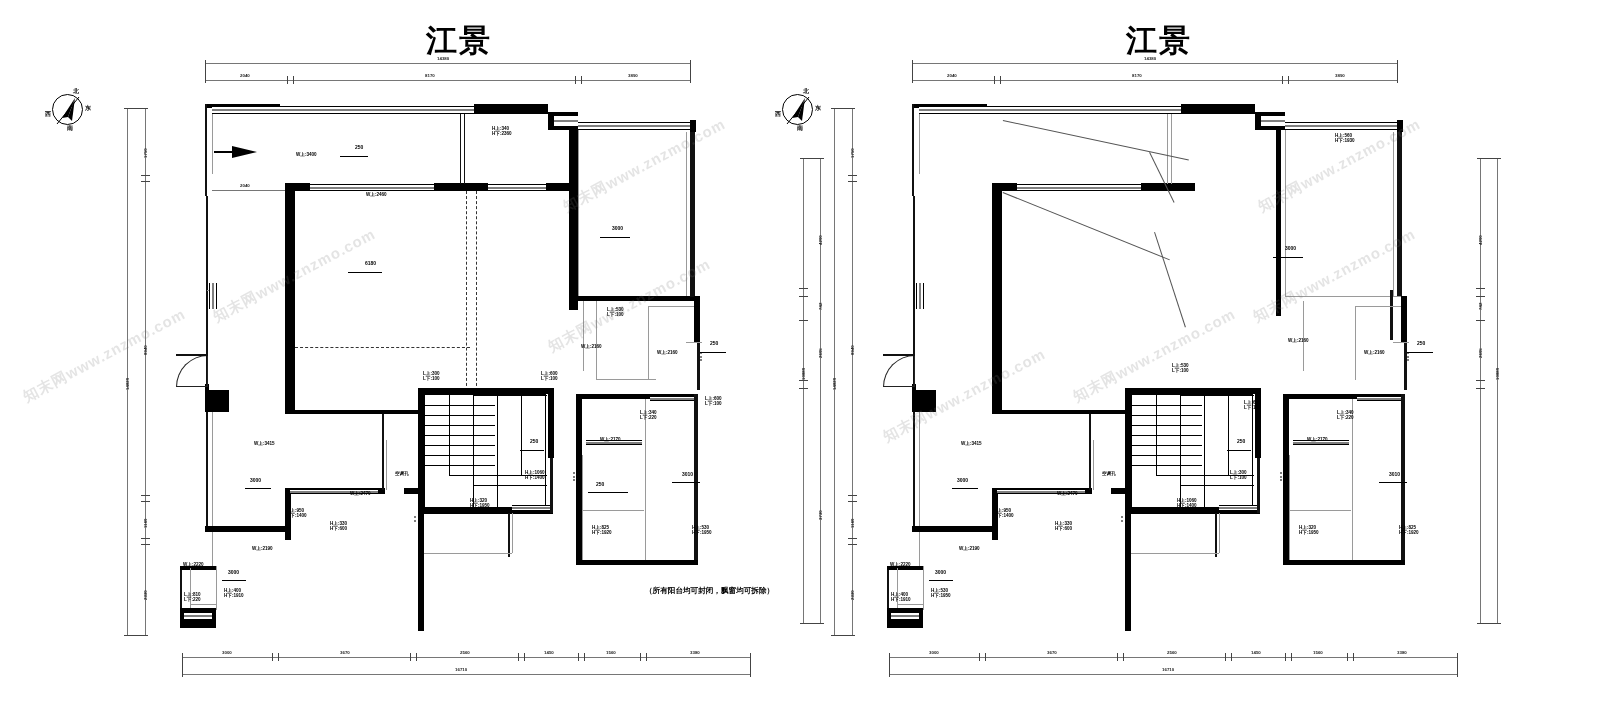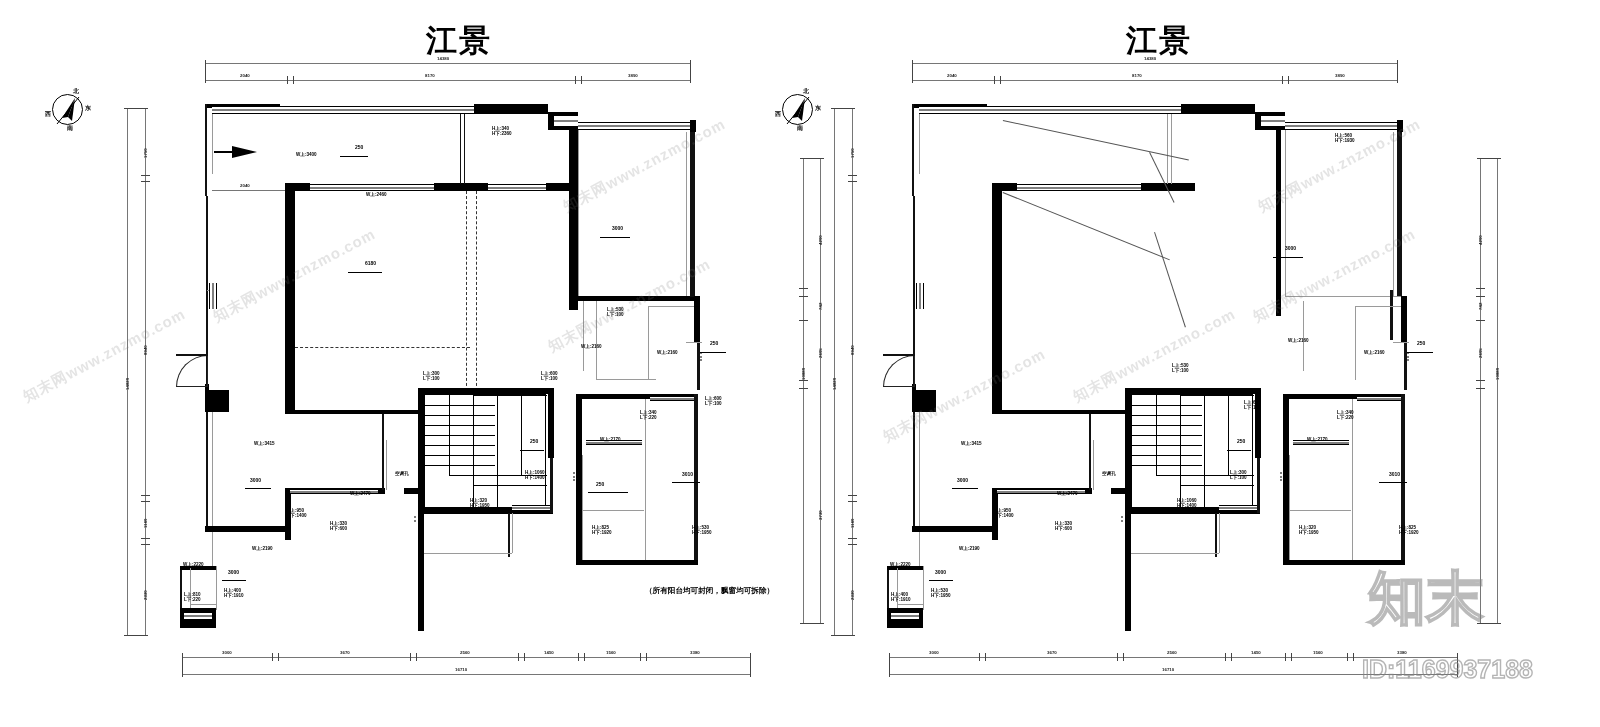--- a/index.html
+++ b/index.html
@@ -662,16 +662,14 @@
 
   <div class="wm" style="left:20px;top:390px;">知末网www.znzmo.com</div>
   <div class="wm" style="left:210px;top:310px;">知末网www.znzmo.com</div>
   <div class="wm" style="left:545px;top:340px;">知末网www.znzmo.com</div>
   <div class="wm" style="left:560px;top:200px;">知末网www.znzmo.com</div>
   <div class="wm" style="left:1070px;top:390px;">知末网www.znzmo.com</div>
   <div class="wm" style="left:1250px;top:310px;">知末网www.znzmo.com</div>
   <div class="wm" style="left:1255px;top:200px;">知末网www.znzmo.com</div>
   <div class="wm" style="left:880px;top:430px;">知末网www.znzmo.com</div>
 
-  <div class="wm-zm" style="left:1368px;top:560px;">知末</div>
-  <div class="wm-id" style="left:1362px;top:655px;">ID:1169937188</div>
 
 </div>
 
 </body></html>

